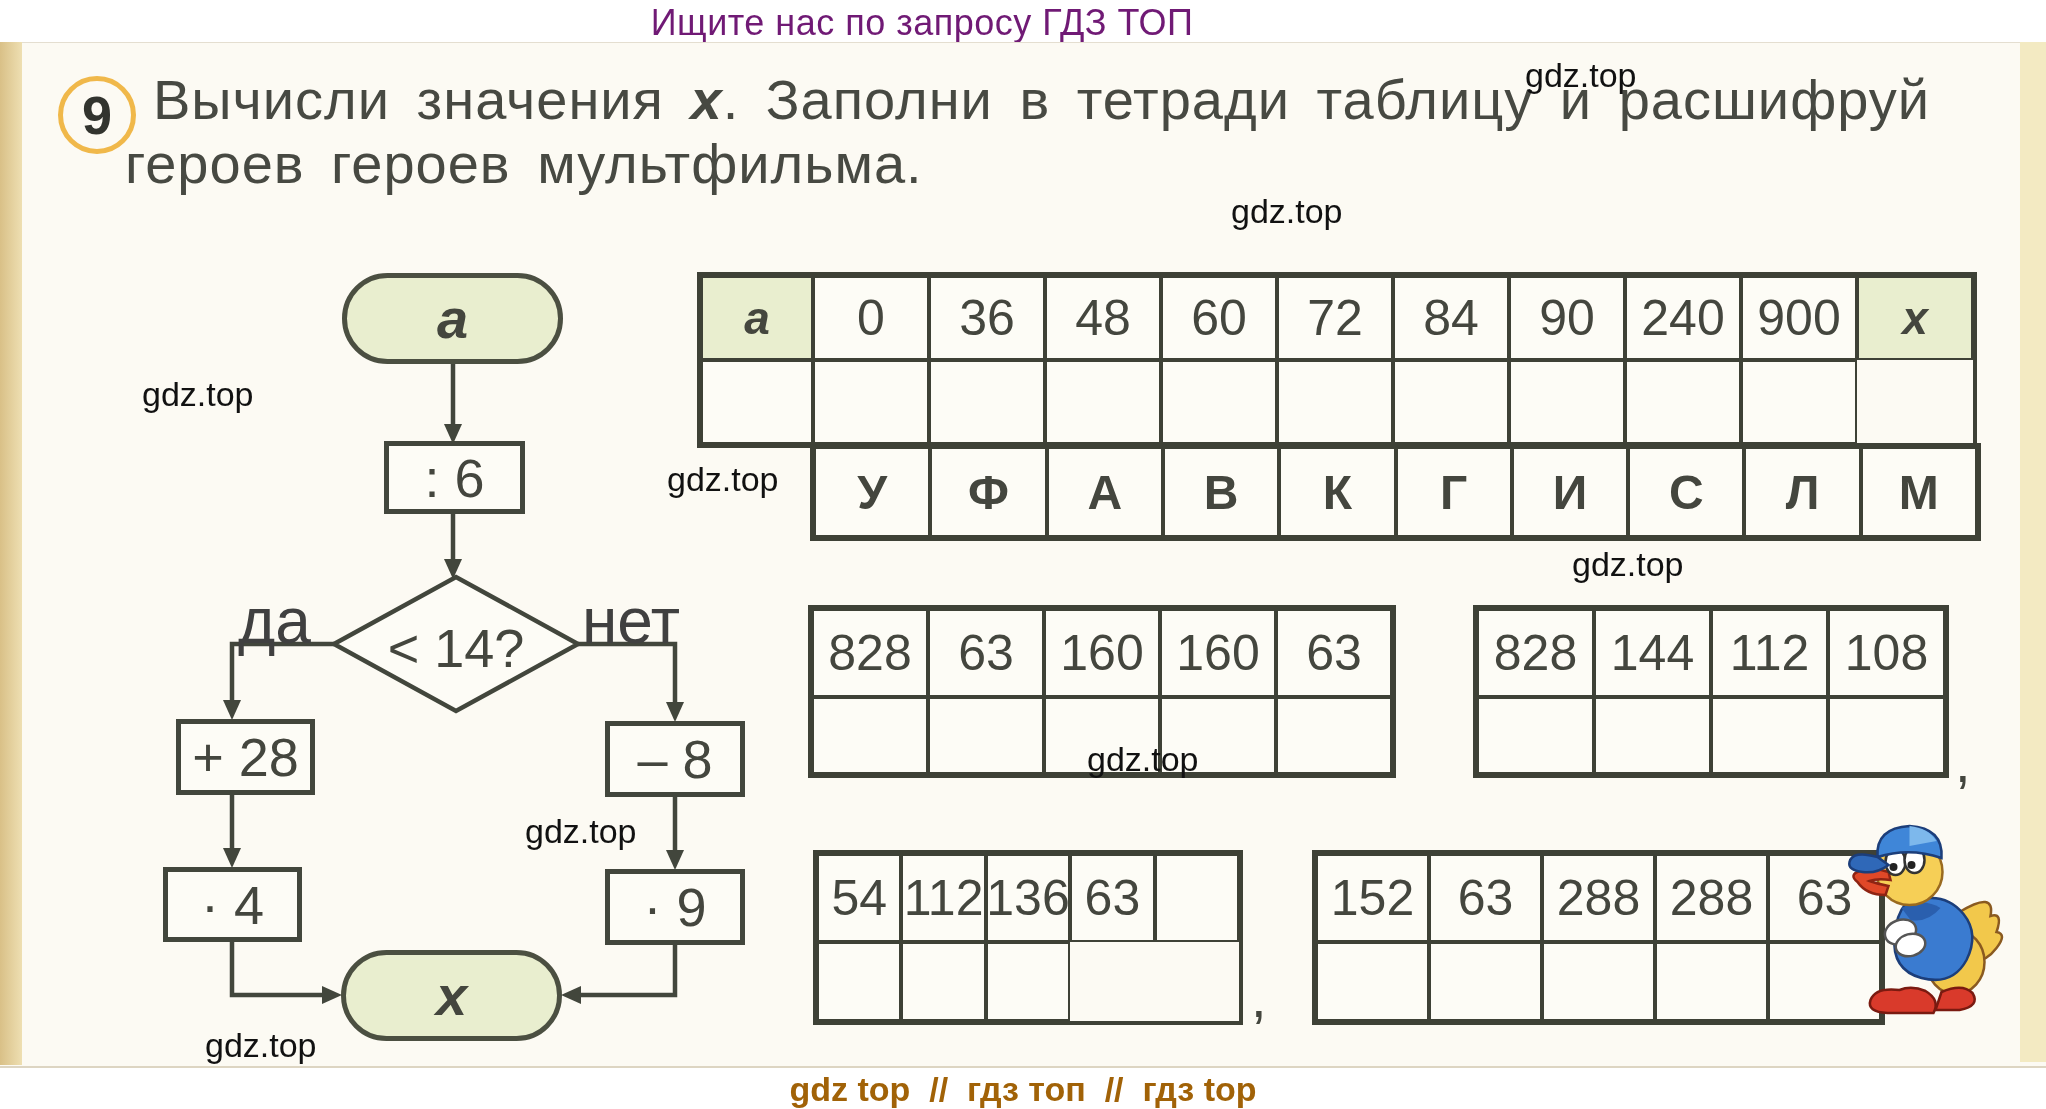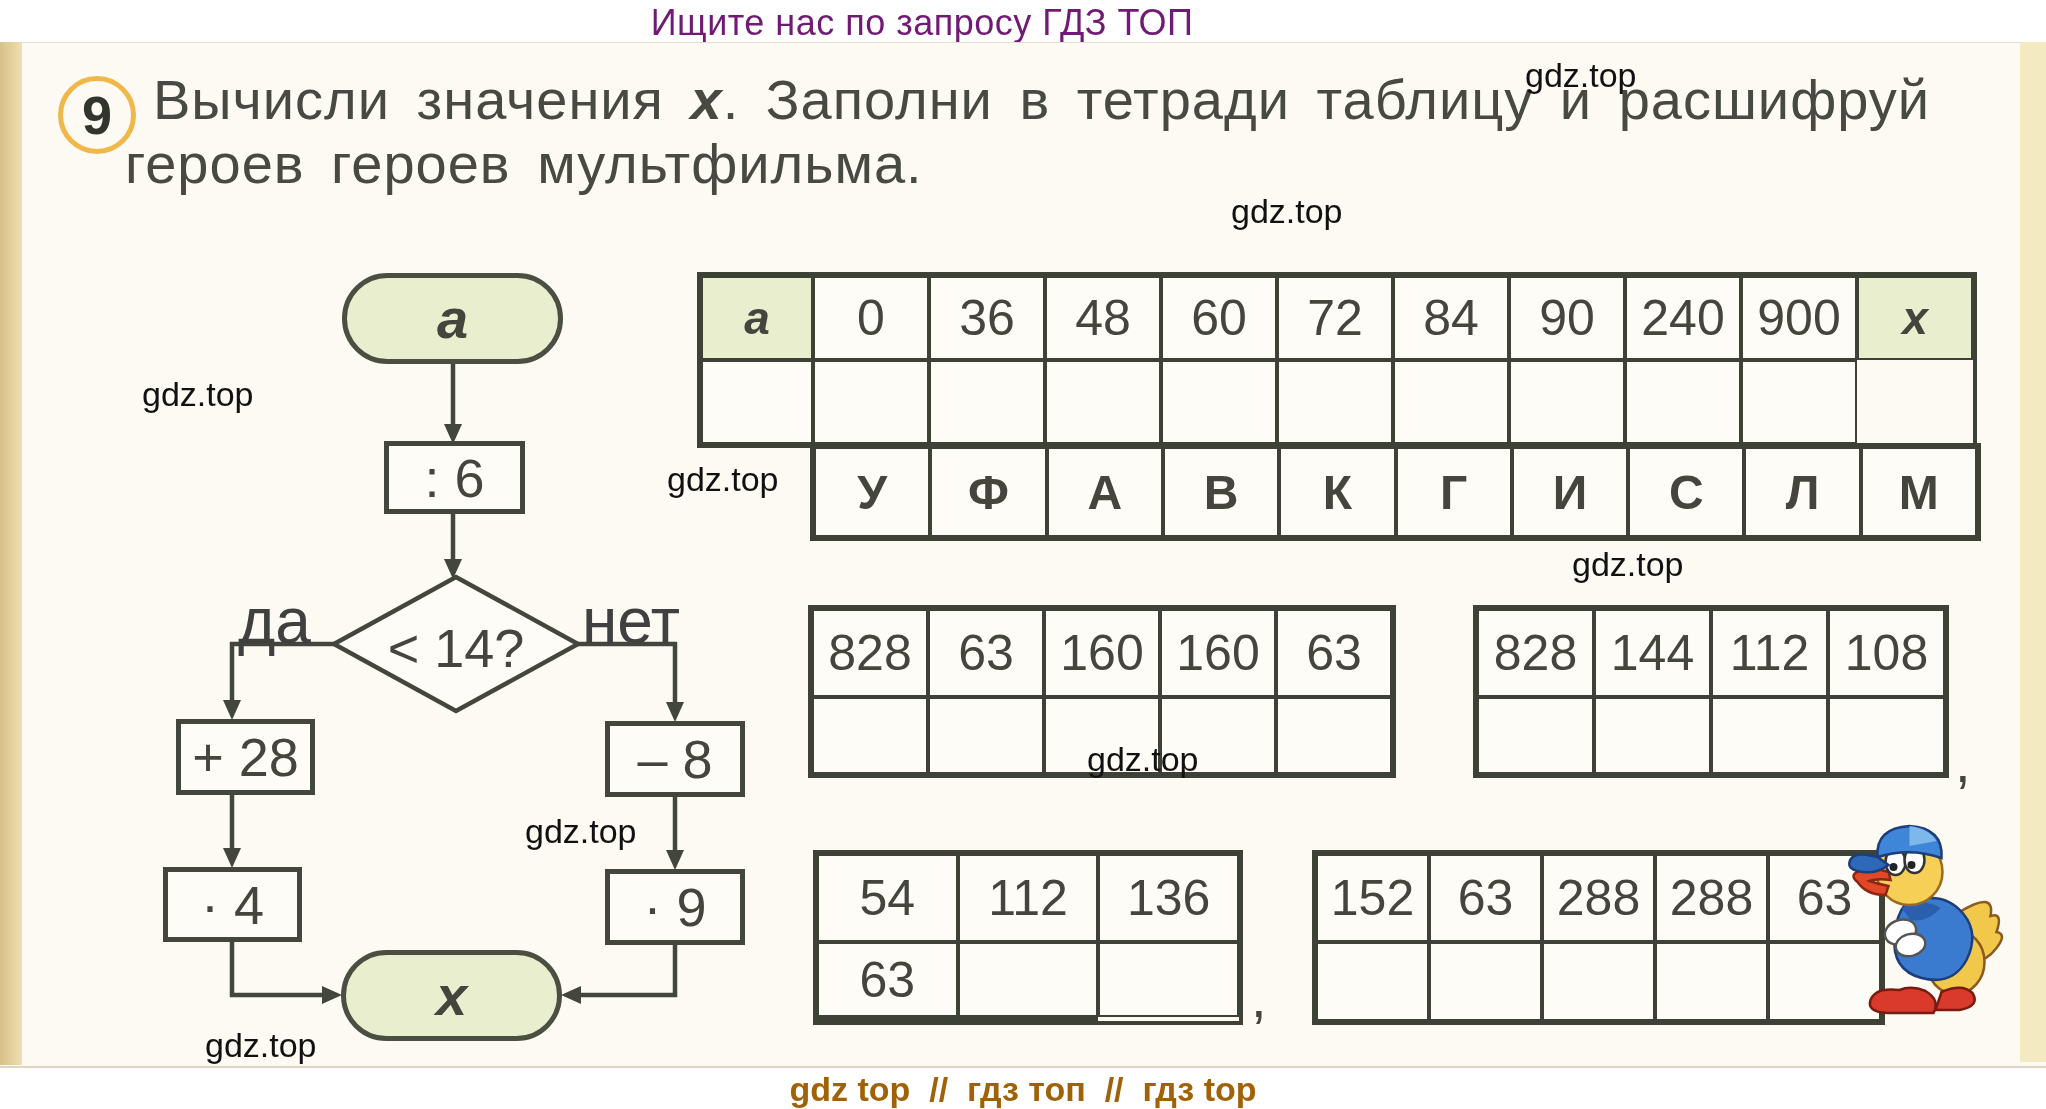--- a/index.html
+++ b/index.html
@@ -156,21 +156,21 @@
     <div class="cell">144</div>
     <div class="cell">112</div>
     <div class="cell">108</div>
     <div class="cell"></div>
     <div class="cell"></div>
     <div class="cell"></div>
     <div class="cell"></div>
   </div>
   <div class="comma" style="left:1955px;top:730px;">,</div>
 
-  <div class="grid" style="left:813px;top:850px;width:430px;height:175px;grid-template-columns:repeat(3,1fr);grid-template-rows:88px 1fr;text-align:right;">
+  <div class="grid" style="left:813px;top:850px;width:430px;height:175px;grid-template-columns:repeat(5,1fr);grid-template-rows:88px 1fr;text-align:right;">
     <div class="cell">54</div>
     <div class="cell">112</div>
     <div class="cell">136</div>
     <div class="cell">63</div>
     <div class="cell"></div>
     <div class="cell"></div>
     <div class="cell"></div>
     <div class="cell"></div>
   </div>
   <div class="comma" style="left:1251px;top:965px;">,</div>

